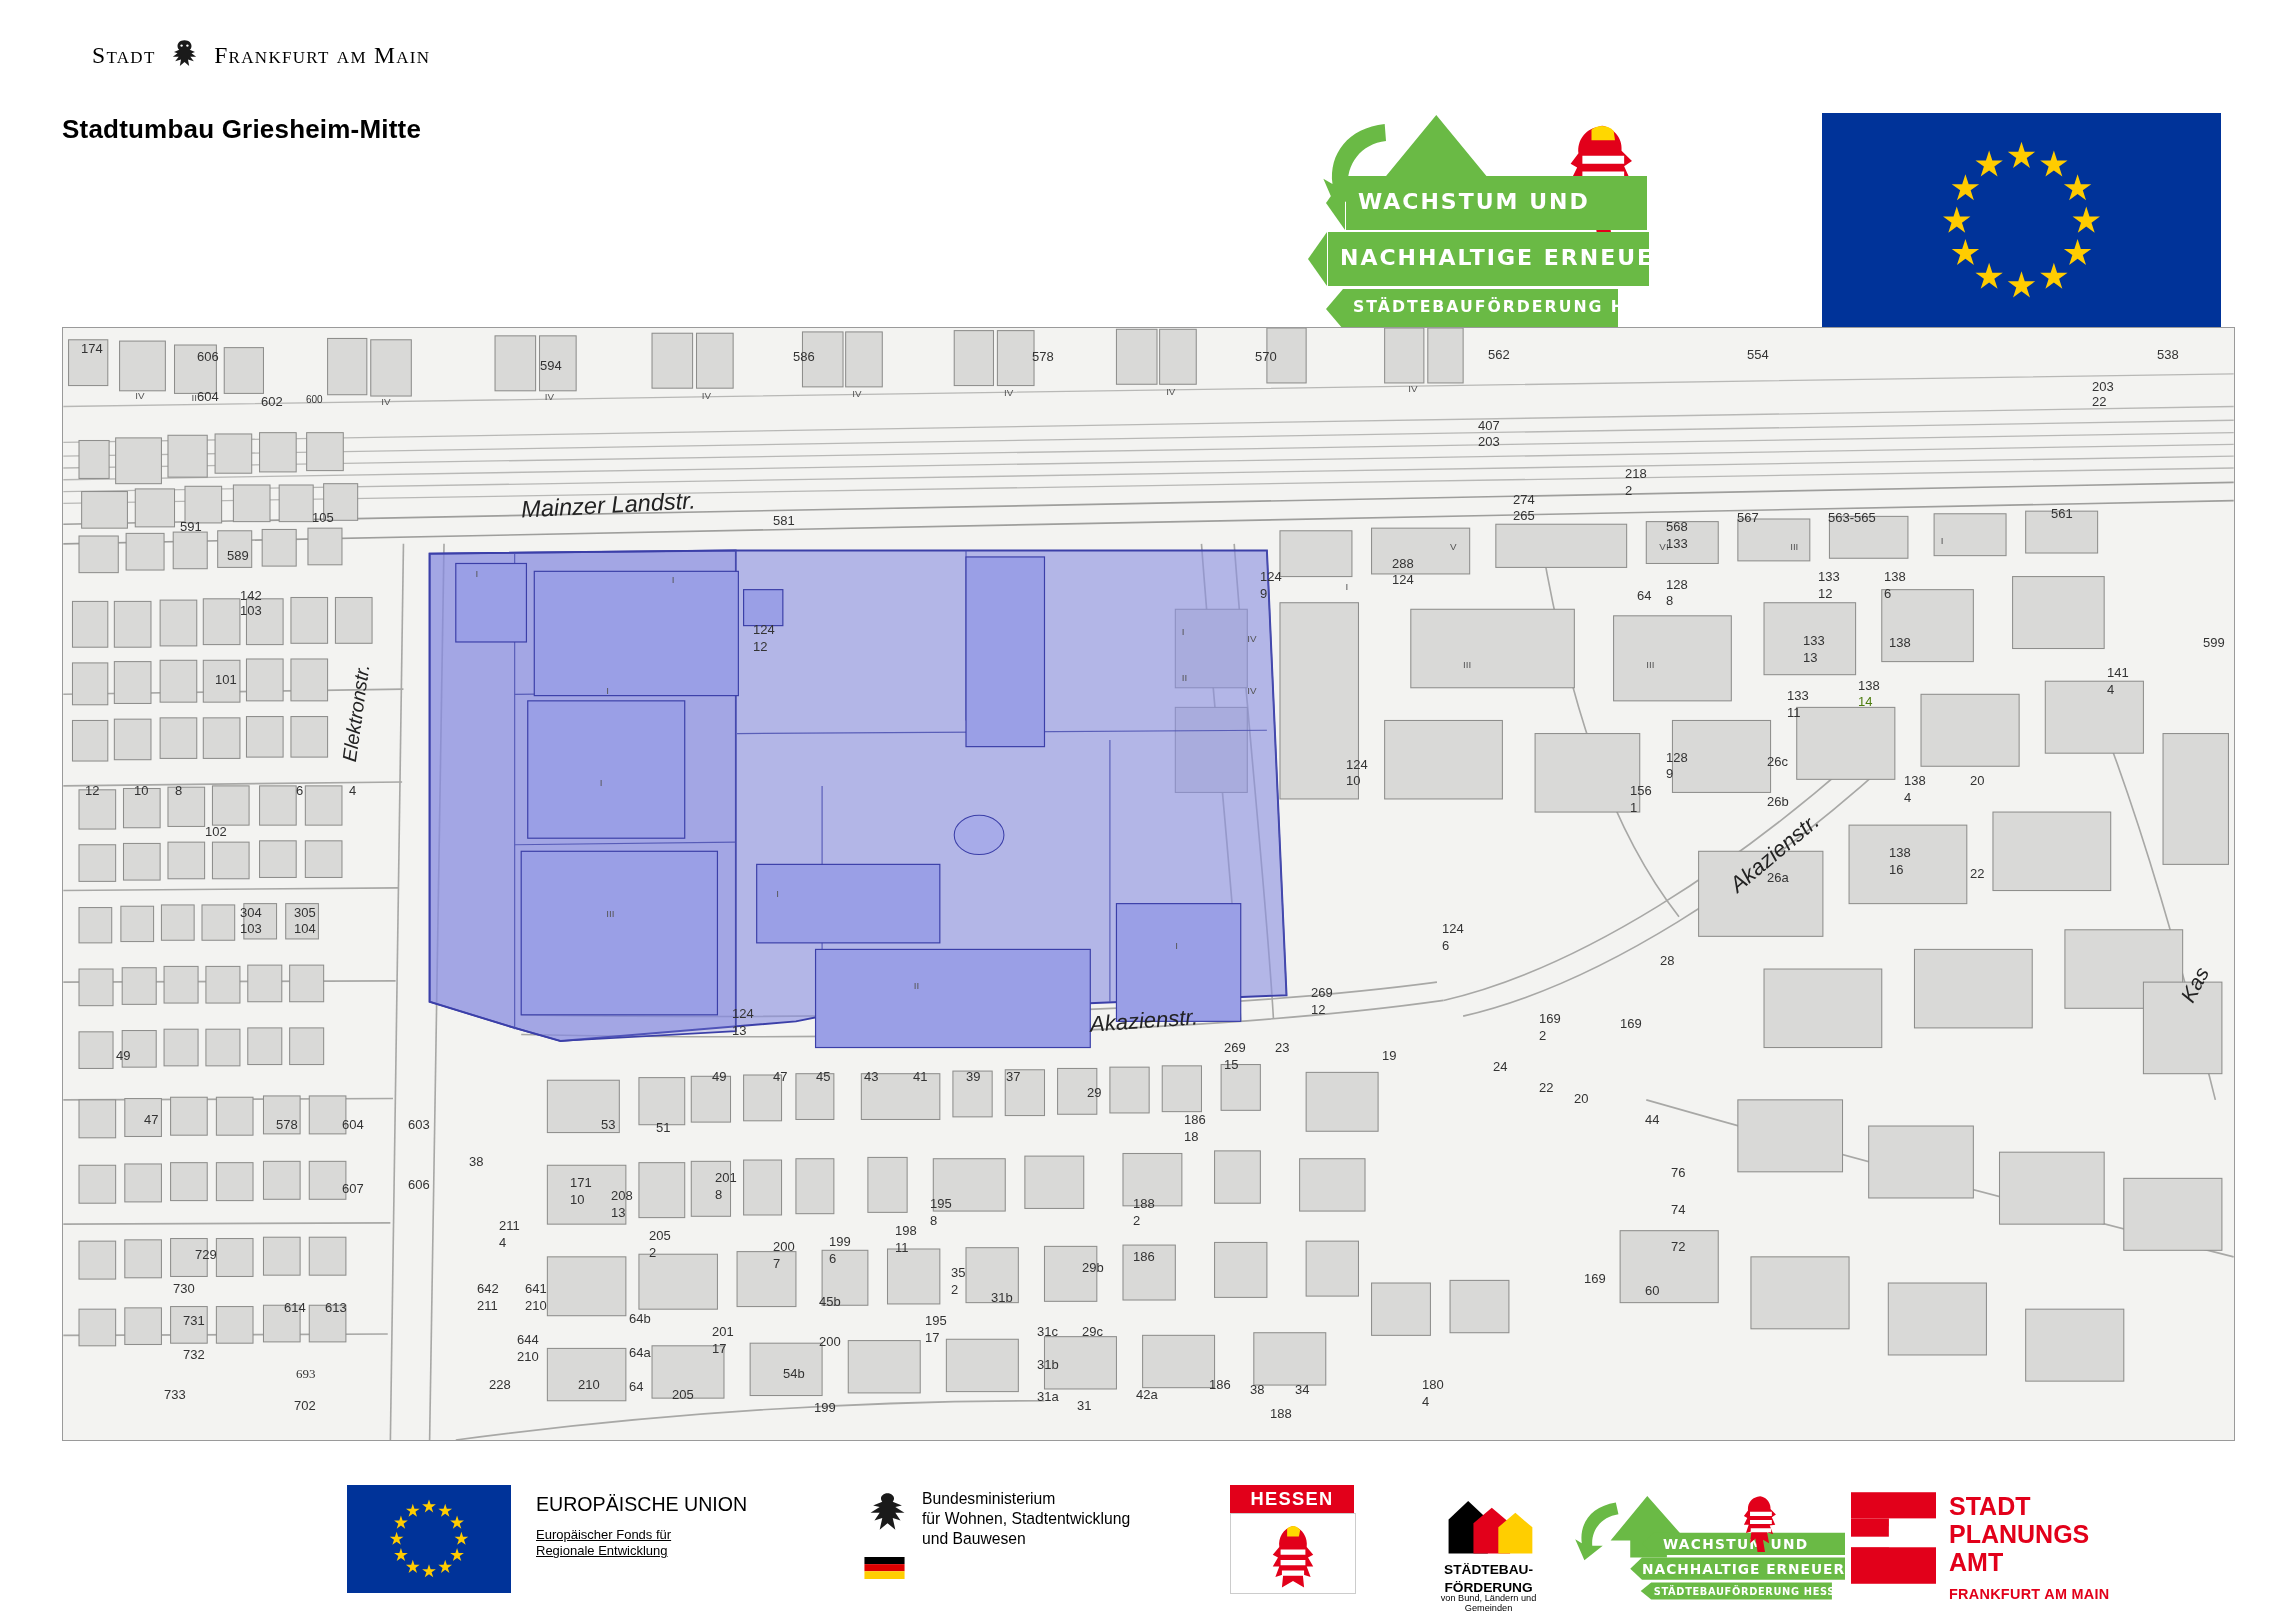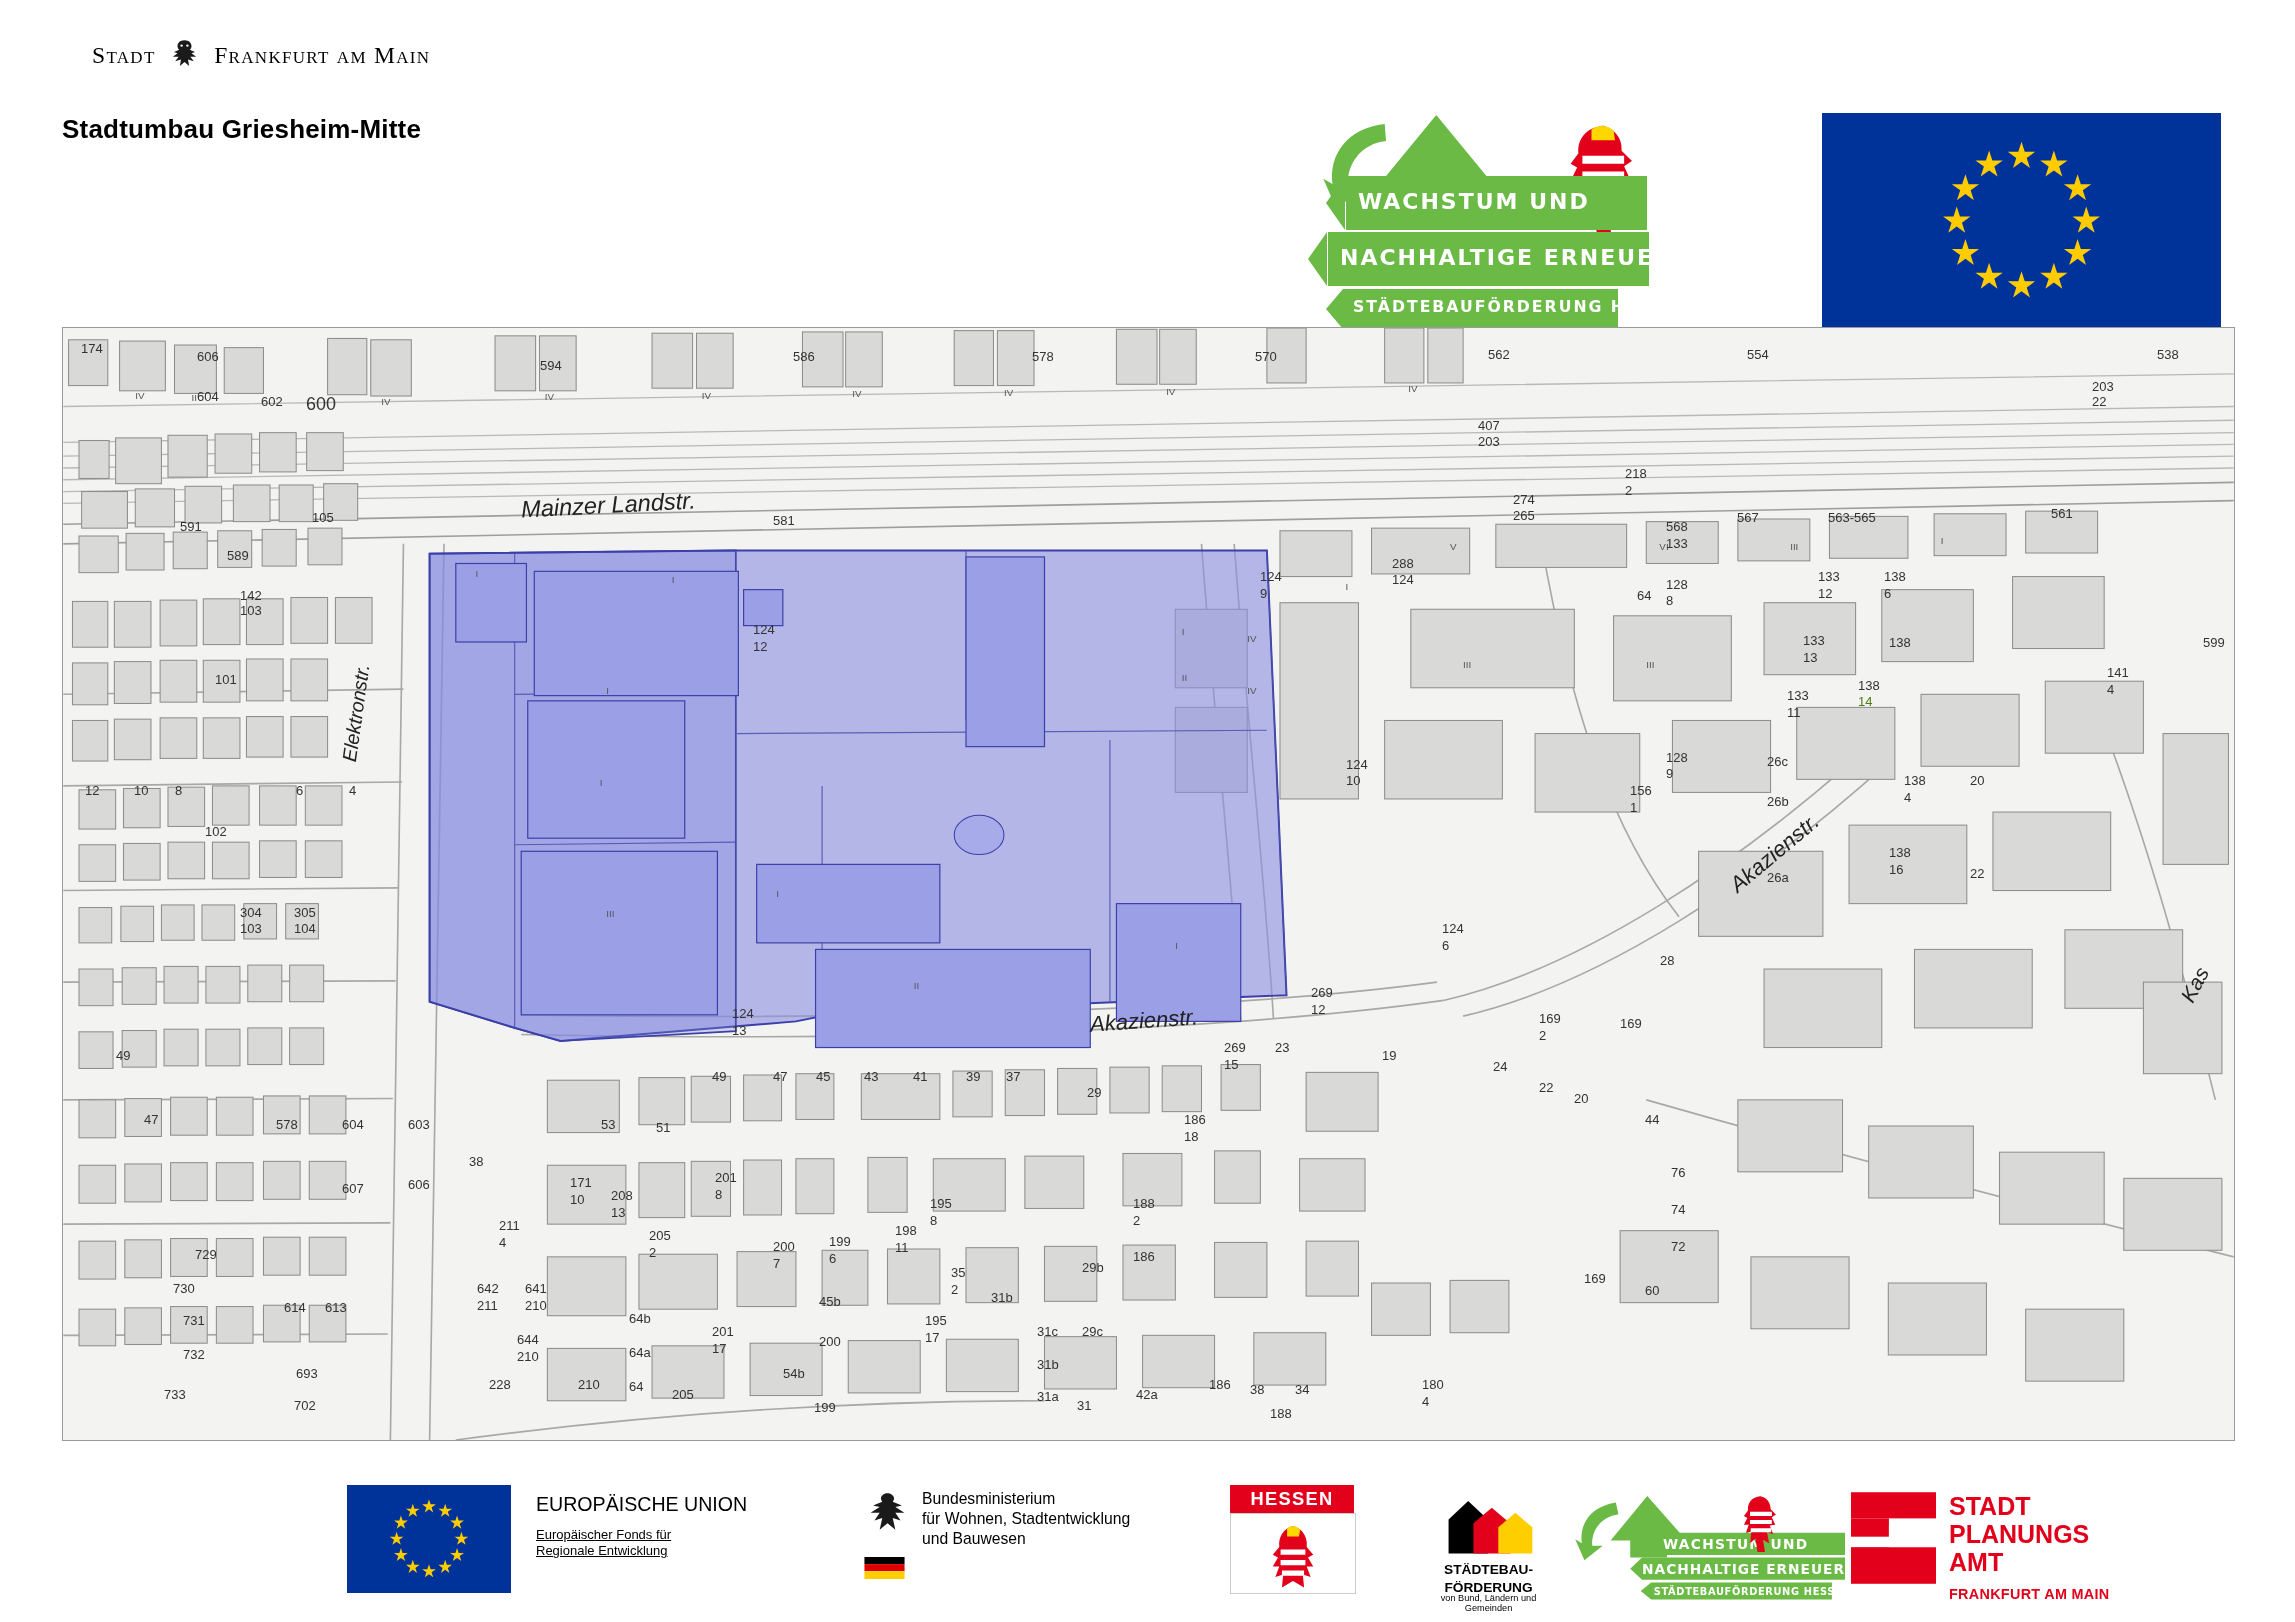--- a/index.html
+++ b/index.html
@@ -433,21 +433,21 @@
   <div class="street-label" style="left:275px;top:432px;font-size:19.6px;transform:rotate(-82deg);transform-origin:left top;">Elektronstr.</div>
   <div class="street-label" style="left:1027px;top:680px;font-size:22px;transform:rotate(-4deg);">Akazienstr.</div>
   <div class="street-label" style="left:1662px;top:550px;font-size:22px;transform:rotate(-40deg);transform-origin:left top;">Akazienstr.</div>
   <div class="street-label" style="left:2113px;top:667px;font-size:21px;transform:rotate(-62deg);transform-origin:left top;">Kas</div>
 
   <div id="parcel-label-layer">
       <div style="position:absolute;left:18px;top:12.7px;font-size:13px;color:#333;font-family:'Liberation Sans',sans-serif;white-space:nowrap;">174</div>
       <div style="position:absolute;left:134px;top:21px;font-size:13px;color:#333;font-family:'Liberation Sans',sans-serif;white-space:nowrap;">606</div>
       <div style="position:absolute;left:134px;top:61px;font-size:13px;color:#333;font-family:'Liberation Sans',sans-serif;white-space:nowrap;">604</div>
       <div style="position:absolute;left:198px;top:66px;font-size:13px;color:#333;font-family:'Liberation Sans',sans-serif;white-space:nowrap;">602</div>
-      <div style="position:absolute;left:243px;top:66px;font-size:18px;color:#333;font-family:'Liberation Sans',sans-serif;white-space:nowrap;">600</div>
+      <div style="position:absolute;left:243px;top:66px;font-size:10px;color:#333;font-family:'Liberation Sans',sans-serif;white-space:nowrap;">600</div>
       <div style="position:absolute;left:477px;top:30px;font-size:13px;color:#333;font-family:'Liberation Sans',sans-serif;white-space:nowrap;">594</div>
       <div style="position:absolute;left:730px;top:21px;font-size:13px;color:#333;font-family:'Liberation Sans',sans-serif;white-space:nowrap;">586</div>
       <div style="position:absolute;left:969px;top:21px;font-size:13px;color:#333;font-family:'Liberation Sans',sans-serif;white-space:nowrap;">578</div>
       <div style="position:absolute;left:1192px;top:21px;font-size:13px;color:#333;font-family:'Liberation Sans',sans-serif;white-space:nowrap;">570</div>
       <div style="position:absolute;left:1425px;top:19px;font-size:13px;color:#333;font-family:'Liberation Sans',sans-serif;white-space:nowrap;">562</div>
       <div style="position:absolute;left:1684px;top:19px;font-size:13px;color:#333;font-family:'Liberation Sans',sans-serif;white-space:nowrap;">554</div>
       <div style="position:absolute;left:2094px;top:19px;font-size:13px;color:#333;font-family:'Liberation Sans',sans-serif;white-space:nowrap;">538</div>
       <div style="position:absolute;left:2029px;top:51px;font-size:13px;color:#333;font-family:'Liberation Sans',sans-serif;white-space:nowrap;">203</div>
       <div style="position:absolute;left:2029px;top:66px;font-size:13px;color:#333;font-family:'Liberation Sans',sans-serif;white-space:nowrap;">22</div>
       <div style="position:absolute;left:1415px;top:90px;font-size:13px;color:#333;font-family:'Liberation Sans',sans-serif;white-space:nowrap;">407</div>
@@ -527,21 +527,21 @@
       <div style="position:absolute;left:345px;top:789px;font-size:13px;color:#333;font-family:'Liberation Sans',sans-serif;white-space:nowrap;">603</div>
       <div style="position:absolute;left:279px;top:853px;font-size:13px;color:#333;font-family:'Liberation Sans',sans-serif;white-space:nowrap;">607</div>
       <div style="position:absolute;left:345px;top:849px;font-size:13px;color:#333;font-family:'Liberation Sans',sans-serif;white-space:nowrap;">606</div>
       <div style="position:absolute;left:132px;top:919px;font-size:13px;color:#333;font-family:'Liberation Sans',sans-serif;white-space:nowrap;">729</div>
       <div style="position:absolute;left:110px;top:953px;font-size:13px;color:#333;font-family:'Liberation Sans',sans-serif;white-space:nowrap;">730</div>
       <div style="position:absolute;left:120px;top:985px;font-size:13px;color:#333;font-family:'Liberation Sans',sans-serif;white-space:nowrap;">731</div>
       <div style="position:absolute;left:120px;top:1019px;font-size:13px;color:#333;font-family:'Liberation Sans',sans-serif;white-space:nowrap;">732</div>
       <div style="position:absolute;left:101px;top:1059px;font-size:13px;color:#333;font-family:'Liberation Sans',sans-serif;white-space:nowrap;">733</div>
       <div style="position:absolute;left:221px;top:972px;font-size:13px;color:#333;font-family:'Liberation Sans',sans-serif;white-space:nowrap;">614</div>
       <div style="position:absolute;left:262px;top:972px;font-size:13px;color:#333;font-family:'Liberation Sans',sans-serif;white-space:nowrap;">613</div>
-      <div style="position:absolute;left:233px;top:1038px;font-size:13px;color:#333;font-family:Liberation Sans, sans-serif;white-space:nowrap;">693</div>
+      <div style="position:absolute;left:233px;top:1038px;font-size:13px;color:#333;font-family:Liberation Serif, serif;white-space:nowrap;">693</div>
       <div style="position:absolute;left:231px;top:1070px;font-size:13px;color:#333;font-family:'Liberation Sans',sans-serif;white-space:nowrap;">702</div>
       <div style="position:absolute;left:406px;top:826px;font-size:13px;color:#333;font-family:'Liberation Sans',sans-serif;white-space:nowrap;">38</div>
       <div style="position:absolute;left:538px;top:789px;font-size:13px;color:#333;font-family:'Liberation Sans',sans-serif;white-space:nowrap;">53</div>
       <div style="position:absolute;left:593px;top:792px;font-size:13px;color:#333;font-family:'Liberation Sans',sans-serif;white-space:nowrap;">51</div>
       <div style="position:absolute;left:649px;top:741px;font-size:13px;color:#333;font-family:'Liberation Sans',sans-serif;white-space:nowrap;">49</div>
       <div style="position:absolute;left:710px;top:741px;font-size:13px;color:#333;font-family:'Liberation Sans',sans-serif;white-space:nowrap;">47</div>
       <div style="position:absolute;left:753px;top:741px;font-size:13px;color:#333;font-family:'Liberation Sans',sans-serif;white-space:nowrap;">45</div>
       <div style="position:absolute;left:801px;top:741px;font-size:13px;color:#333;font-family:'Liberation Sans',sans-serif;white-space:nowrap;">43</div>
       <div style="position:absolute;left:850px;top:741px;font-size:13px;color:#333;font-family:'Liberation Sans',sans-serif;white-space:nowrap;">41</div>
       <div style="position:absolute;left:903px;top:741px;font-size:13px;color:#333;font-family:'Liberation Sans',sans-serif;white-space:nowrap;">39</div>

